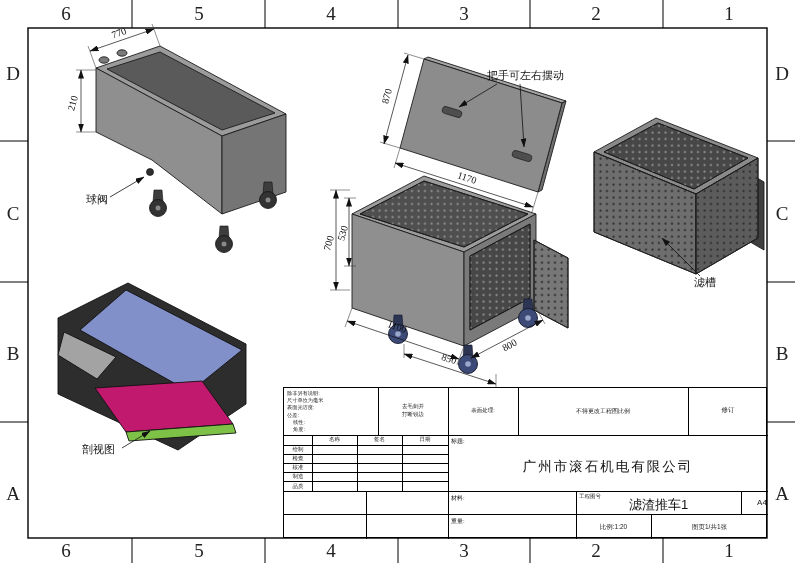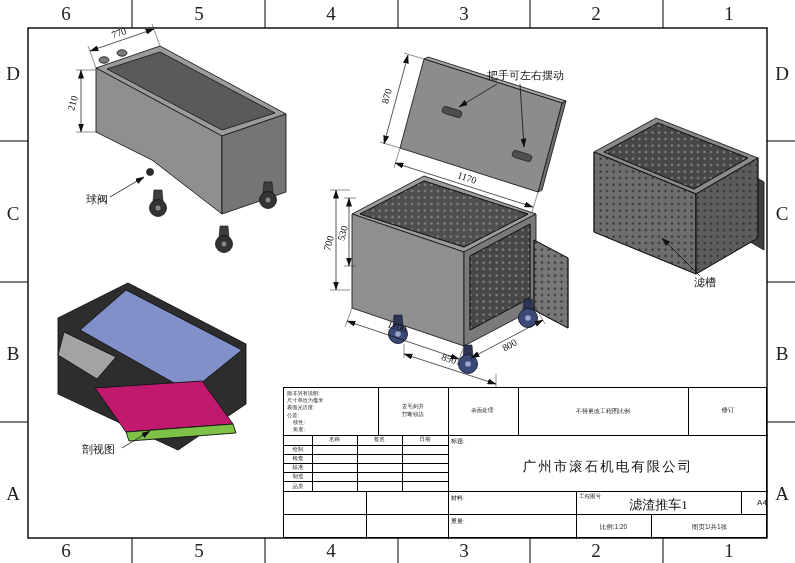--- a/index.html
+++ b/index.html
@@ -18,21 +18,21 @@
       border:1.3px solid #000;box-sizing:border-box;color:#222;z-index:5;background:#fff;}
   .tb .vl{position:absolute;width:1px;background:#000;}
   .tb .hl{position:absolute;height:1px;background:#000;}
   .tb .cell{position:absolute;box-sizing:border-box;}
   .t52{font-size:5.2px;line-height:7.2px;}
   .t55{font-size:5.5px;}
   .t6{font-size:6px;}
   .t65{font-size:6.5px;}
   .ctr{text-align:center;}
   .company{font-family:"Liberation Serif",serif;font-size:13.5px;letter-spacing:2px;color:#111;}
-  .dwgnum{font-family:Liberation Serif, serif;font-size:13px;color:#111;}
+  .dwgnum{font-family:Liberation Sans, sans-serif;font-size:13px;color:#111;}
 </style>
 </head>
 <body>
 
 <div class="sheet">
 
 <svg width="795" height="563" viewBox="0 0 795 563">
   <defs>
     <marker id="ae" markerWidth="9" markerHeight="6" refX="8.5" refY="3" orient="auto" markerUnits="userSpaceOnUse">
           <path d="M0,0 L9,3 L0,6 Z" fill="#111"></path>

